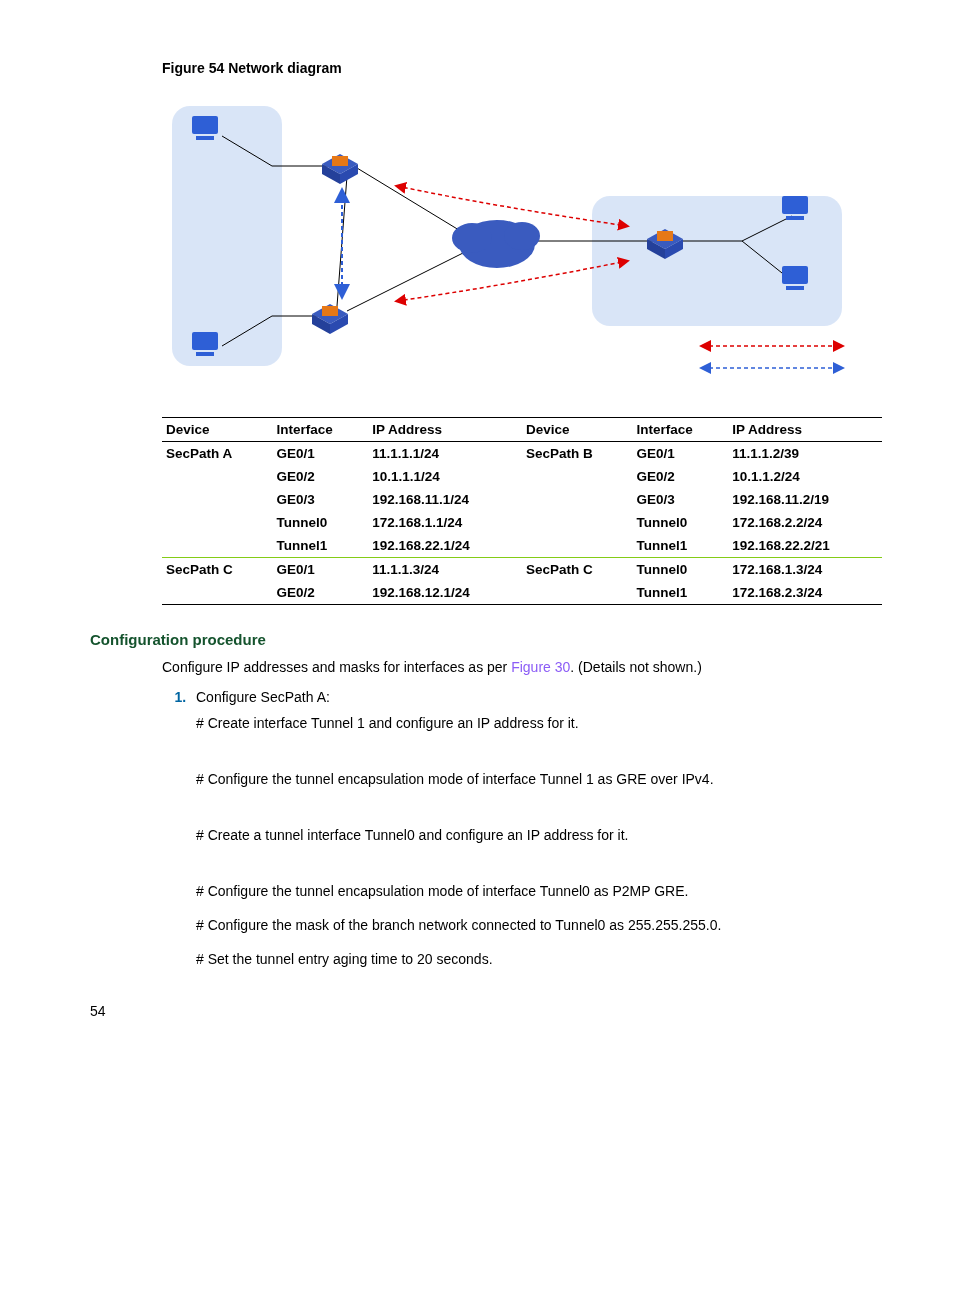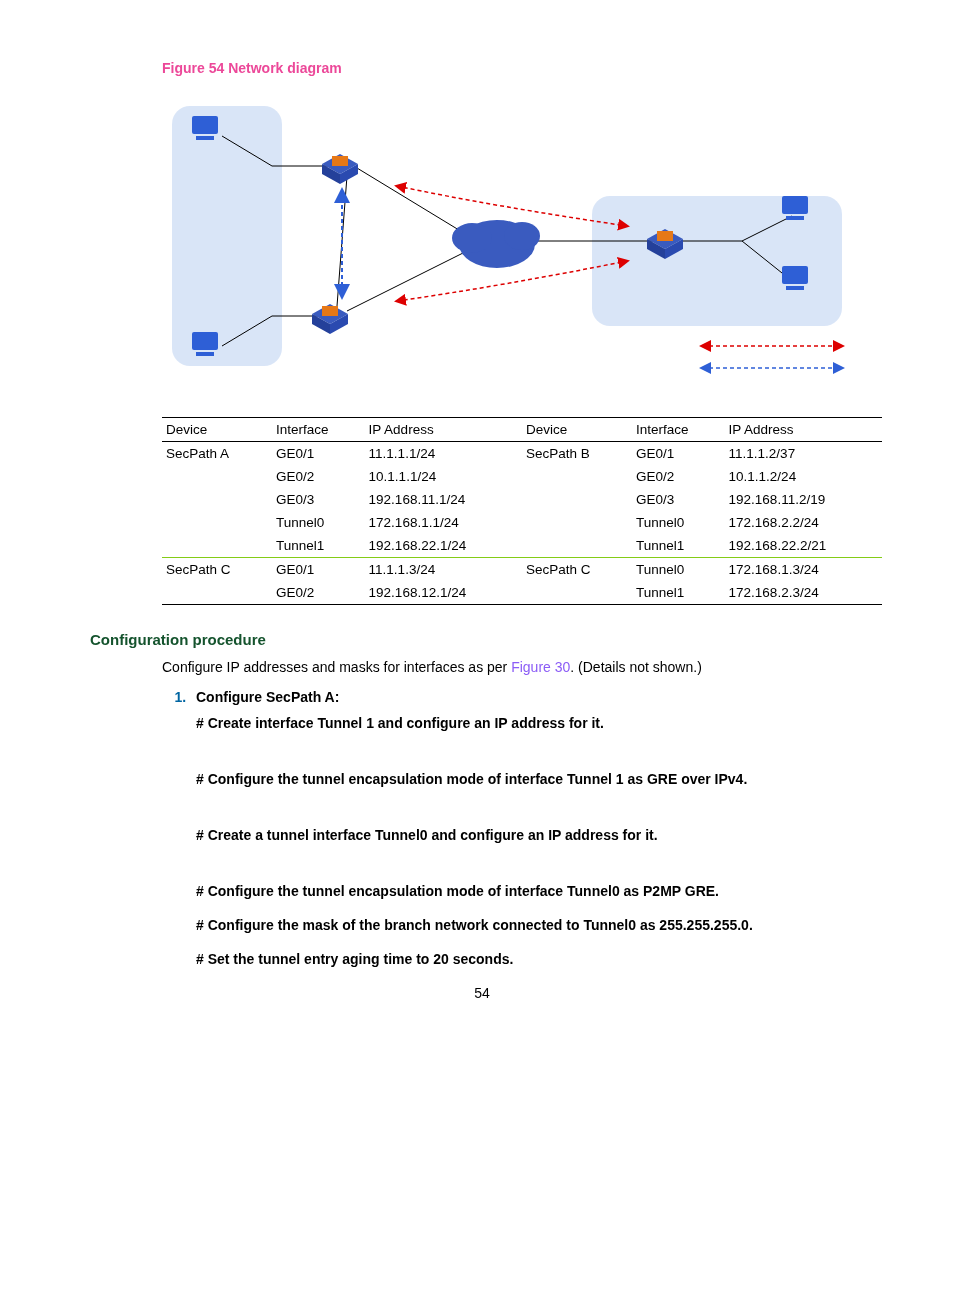--- a/index.html
+++ b/index.html
@@ -8,58 +8,58 @@
     font-family: Arial, "Helvetica Neue", Helvetica, sans-serif;
     font-size: 14px;
     color: #000;
     background: #fff;
     width: 954px;
   }
   .page {
     padding: 60px 80px 40px 90px;
   }
   .fig-caption {
-    color: #ec4899;
+    color: #000000;
     font-weight: bold;
     font-size: 14px;
     margin-left: 72px;
     margin-bottom: 10px;
   }
   .diagram-box {
     margin-left: 72px;
     margin-bottom: 18px;
   }
   .tbl {
     border-collapse: collapse;
     width: 720px;
     margin-left: 72px;
     font-size: 13.5px;
   }
   .tbl th, .tbl td {
     text-align: left;
     padding: 4px 8px 4px 4px;
-    font-weight: normal;
+    font-weight: bold;
   }
   .tbl thead tr { border-top: 1.5px solid #000; border-bottom: 1px solid #000; }
   .tbl tbody tr.toprow { border-top: 1px solid #84cc16; }
   .tbl tbody tr.last { border-bottom: 1.5px solid #000; }
   h3.proc {
     color: #14532d;
     font-weight: bold;
     font-size: 15px;
     margin: 26px 0 10px 0;
   }
   .body-text { margin-left: 72px; margin-bottom: 12px; line-height: 1.35; }
   .link { color: #8b5cf6; }
-  ol.steps { margin: 0 0 0 72px; padding-left: 28px; font-weight: bold; }
+  ol.steps { margin: 0 0 0 72px; padding-left: 28px; }
   ol.steps > li { margin-bottom: 8px; padding-left: 6px; }
   ol.steps > li::marker { color: #0065a2; font-weight: bold; }
   .step-para { margin: 10px 0 40px 0; }
   .step-para.tight { margin-bottom: 18px; }
-  .pagenum { text-align: center; margin-top: 18px; font-size: 14px; }
+  .pagenum { margin-top: 36px; font-size: 14px; }
 </style>
 </head>
 <body>
 
 <div class="page">
 
   <div class="fig-caption">Figure 54 Network diagram</div>
 
   <div class="diagram-box">
     <svg width="700" height="310" viewBox="0 0 700 310">
@@ -153,21 +153,21 @@
         <th>IP Address</th>
       </tr>
     </thead>
     <tbody>
       <tr class="toprow">
         <td>SecPath A</td>
           <td>GE0/1</td>
           <td>11.1.1.1/24</td>
           <td>SecPath B</td>
           <td>GE0/1</td>
-          <td>11.1.1.2/37</td>
+          <td>11.1.1.2/39</td>
       </tr>
       <tr>
         <td></td>
           <td>GE0/2</td>
           <td>10.1.1.1/24</td>
           <td></td>
           <td>GE0/2</td>
           <td>10.1.1.2/24</td>
       </tr>
       <tr>

